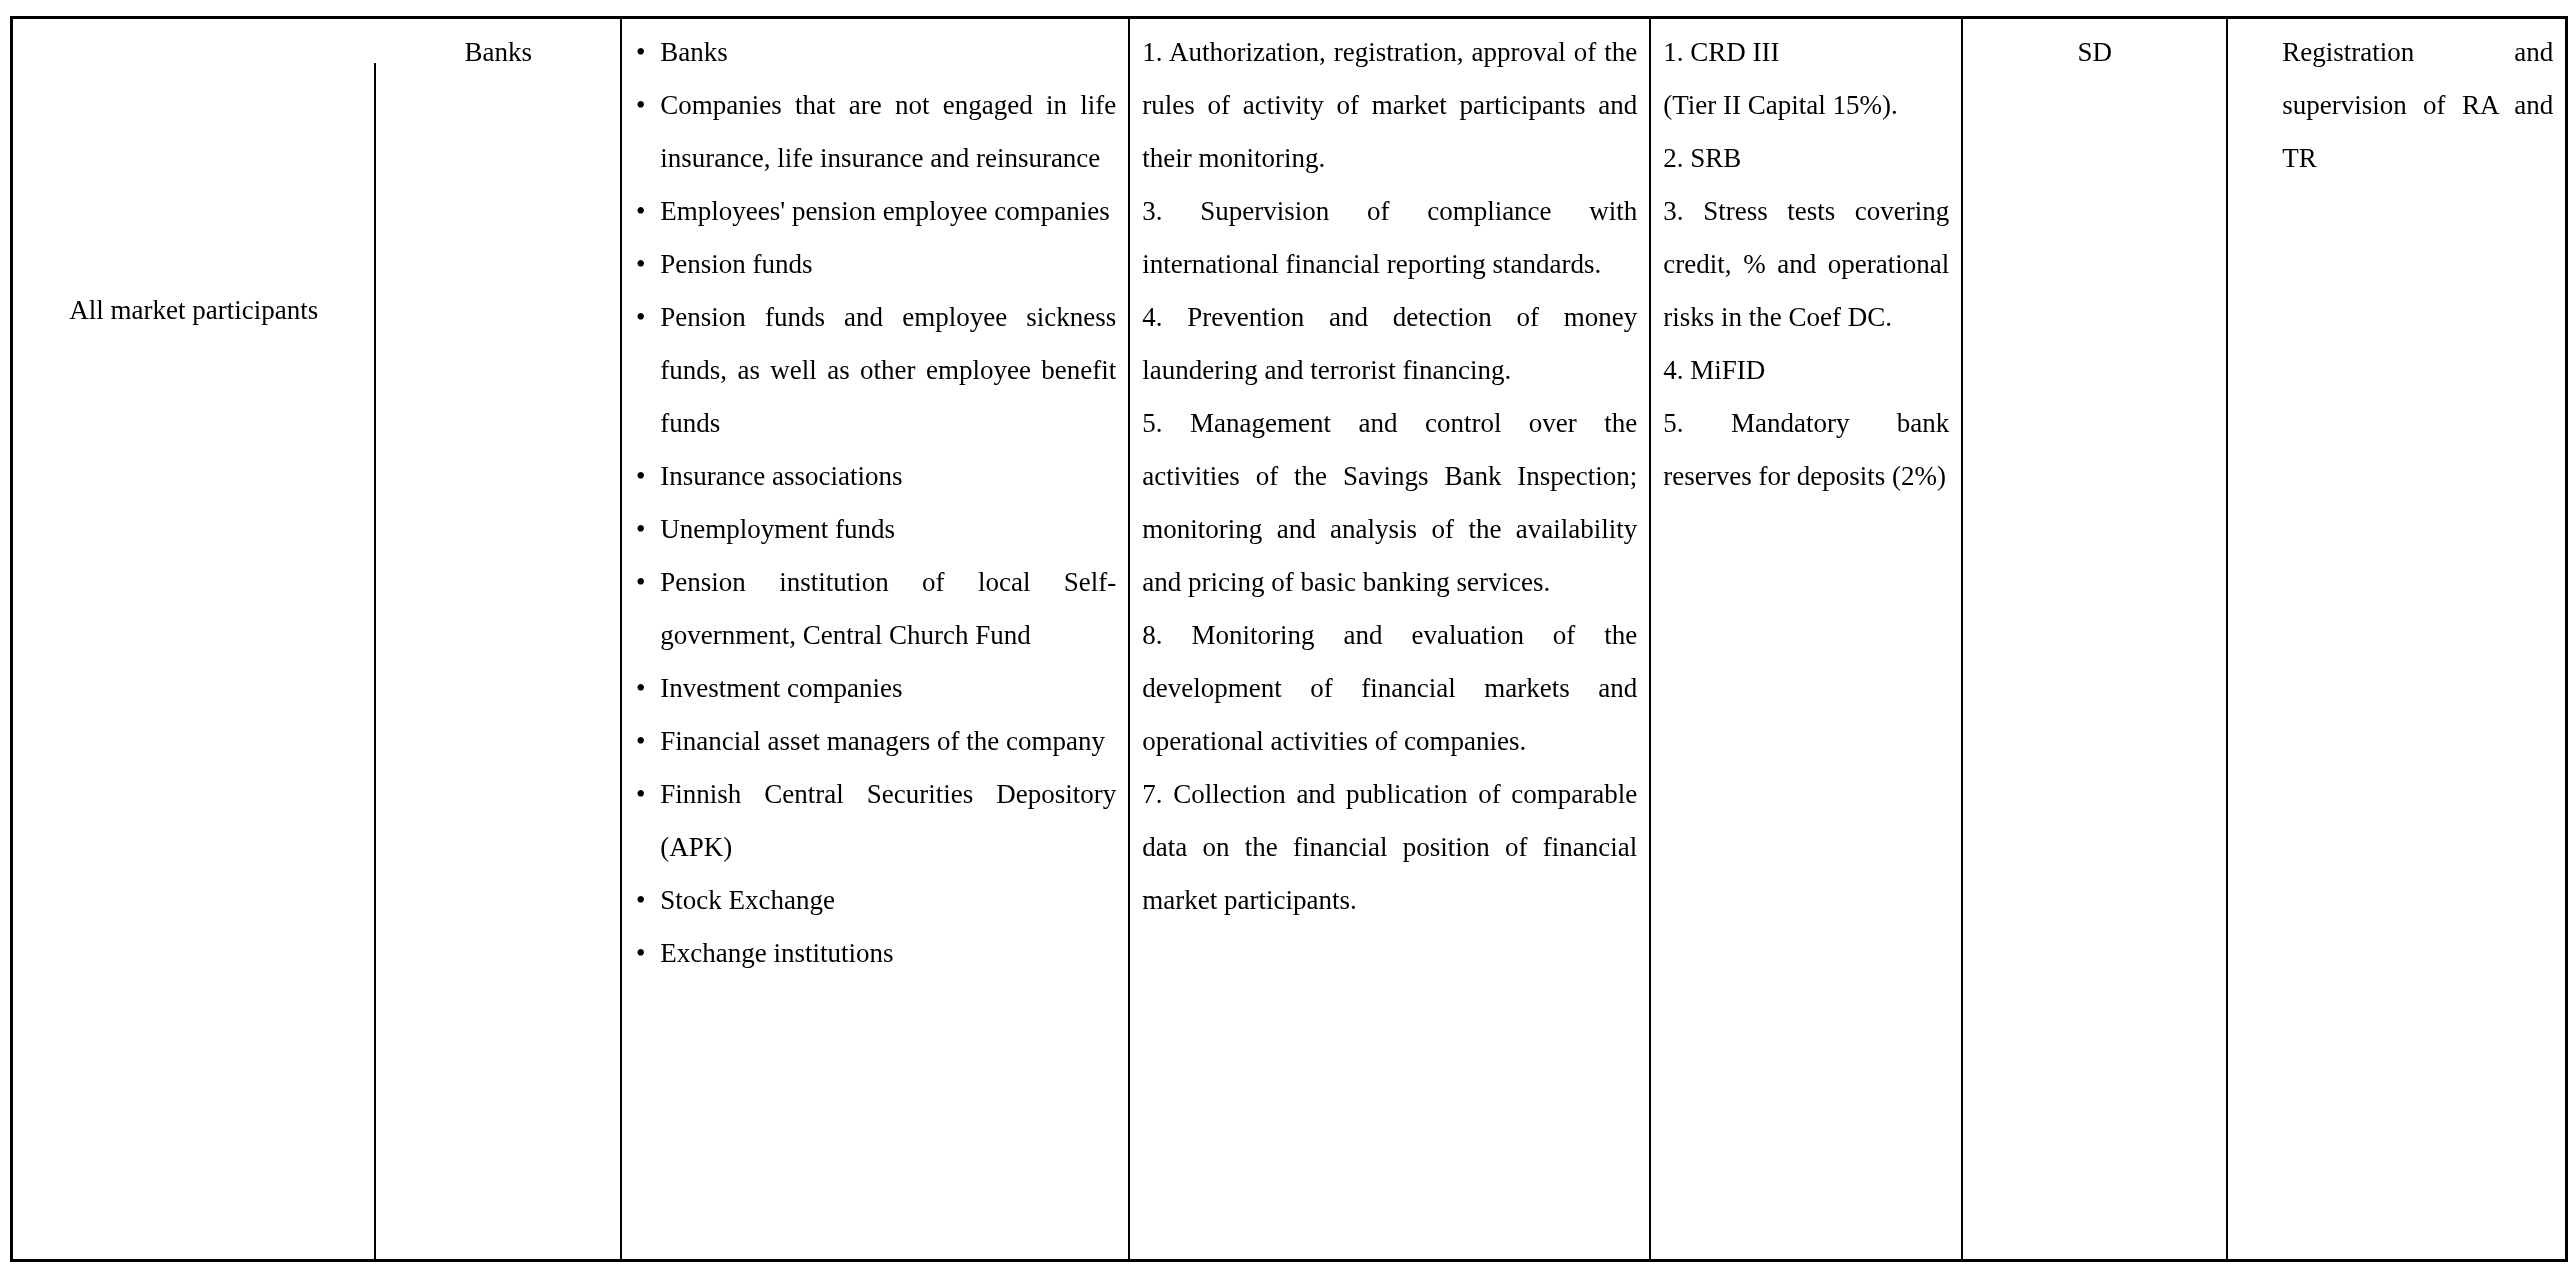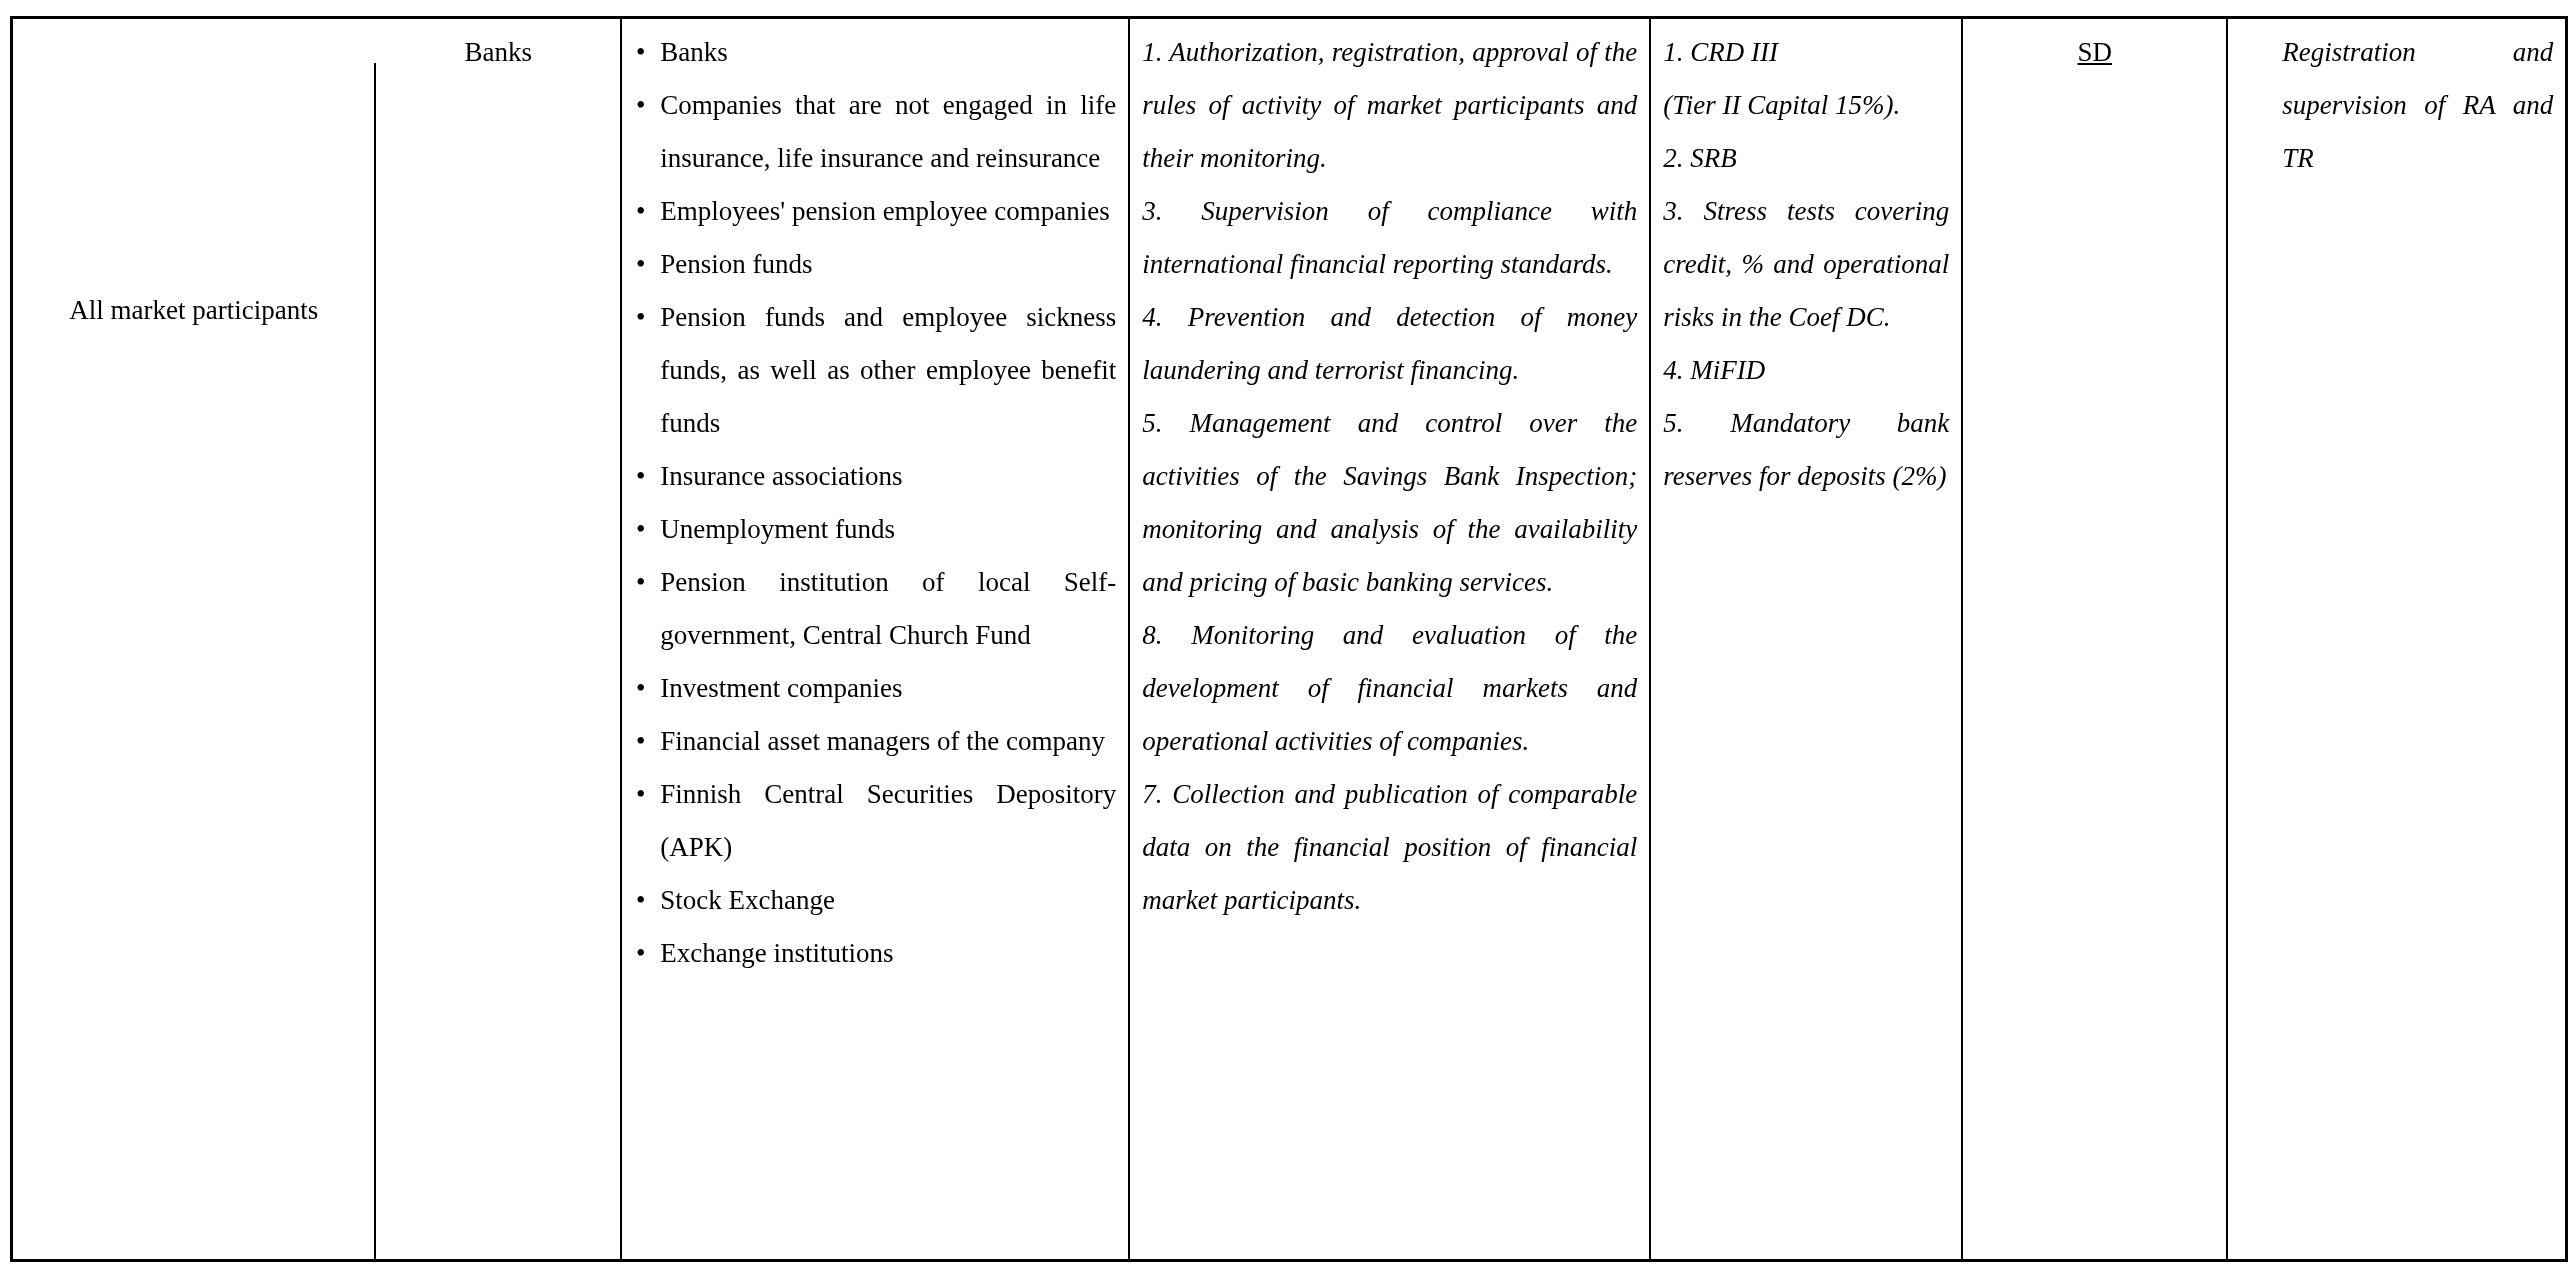--- a/index.html
+++ b/index.html
@@ -39,27 +39,26 @@
   }
   .cell:last-child {
     border-right: none;
     flex: 1;
   }
   .c1 { width: 363px; text-align: center; padding-top: 221px; margin-top: 44px; }
   .c2 { width: 246px; text-align: center; }
   .c3 { width: 508px; }
   .c4 { width: 521px; }
   .c5 { width: 312px; }
-  .c6 { width: 265px; text-align: center; text-decoration: underline; }
+  .c6 { width: 265px; text-align: center; }
   .c7 { text-align: justify; margin-left: 42px; }
   .para {
     margin: 0;
     text-align: justify;
     text-align-last: left;
-    font-style: italic;
   }
   .bullet-item {
     position: relative;
     margin: 0;
     padding-left: 26px;
     text-align: justify;
     text-align-last: left;
   }
   .bullet-glyph {
     position: absolute;

